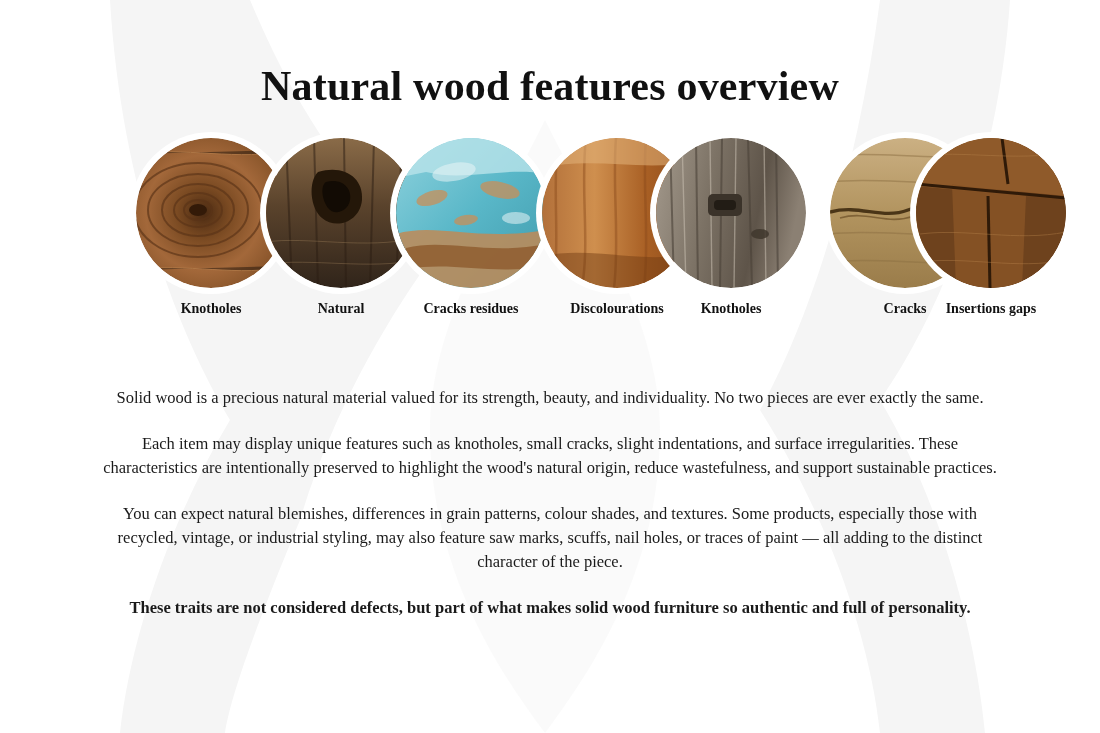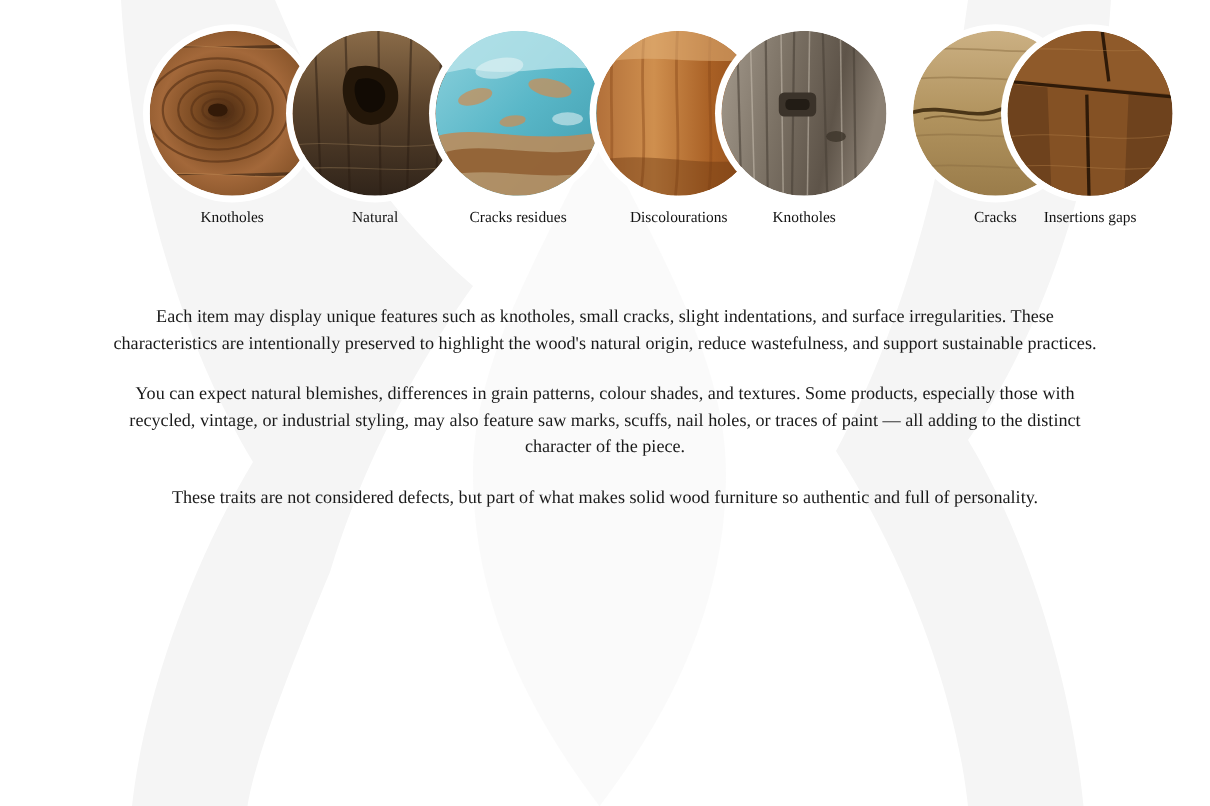--- a/index.html
+++ b/index.html
@@ -70,21 +70,21 @@
     height: 150px;
   }
 
   .feature-label {
     position: absolute;
     top: 163px;
     width: 180px;
     left: -15px;
     text-align: center;
     font-family: "Liberation Serif", serif;
-    font-weight: normal;
+    font-weight: bold;
     font-size: 14px;
     color: #111111;
     white-space: nowrap;
   }
 
   .body-text {
     margin: 0 auto;
     padding-top: 48px;
     width: 900px;
     text-align: center;
@@ -92,37 +92,39 @@
 
   .body-text p {
     margin: 0 0 22px 0;
     font-family: "Liberation Serif", serif;
     font-size: 16.5px;
     line-height: 1.45;
     color: #1a1a1a;
   }
   .body-text p:last-child {
     margin-bottom: 12px;
+    font-weight: bold;
   }
 </style>
 </head>
 <body>
 
 <div class="watermark">
   <svg width="1100" height="733" viewBox="0 0 1100 733" xmlns="http://www.w3.org/2000/svg">
     <g fill="#f5f5f5">
       <path d="M250 0 C 300 120, 360 200, 430 260 C 380 330, 330 420, 300 520 C 250 640, 230 700, 225 733 L 120 733 C 130 640, 170 520, 230 420 C 170 320, 120 170, 110 0 Z"></path>
       <path d="M880 0 C 860 150, 820 300, 760 410 C 830 520, 870 640, 880 733 L 985 733 C 975 630, 940 500, 880 400 C 950 300, 1000 150, 1010 0 Z"></path>
       <path d="M545 120 C 600 230, 660 330, 660 430 C 660 560, 600 660, 545 733 C 490 660, 430 560, 430 430 C 430 330, 490 230, 545 120 Z" opacity="0.55"></path>
     </g>
   </svg>
 </div>
 
 <div class="page">
 
+  <h1 class="title">Natural wood features overview</h1>
 
   <div class="features">
 
     <div class="feature" style="left:136px;">
       <div class="swatch">
         <svg viewBox="0 0 150 150" xmlns="http://www.w3.org/2000/svg">
           <defs>
             <radialGradient id="g1" cx="45%" cy="50%" r="62%">
               <stop offset="0%" stop-color="#4a2a12"></stop>
               <stop offset="28%" stop-color="#7a4a22"></stop>
@@ -348,18 +350,19 @@
             </g>
           </g>
         </svg>
       </div>
       <div class="feature-label">Insertions gaps</div>
     </div>
 
   </div>
 
   <div class="body-text">
+    <p>Solid wood is a precious natural material valued for its strength, beauty, and individuality. No two pieces are ever exactly the same.</p>
     <p>Each item may display unique features such as knotholes, small cracks, slight indentations, and surface irregularities. These characteristics are intentionally preserved to highlight the wood's natural origin, reduce wastefulness, and support sustainable practices.</p>
     <p>You can expect natural blemishes, differences in grain patterns, colour shades, and textures. Some products, especially those with recycled, vintage, or industrial styling, may also feature saw marks, scuffs, nail holes, or traces of paint — all adding to the distinct character of the piece.</p>
     <p>These traits are not considered defects, but part of what makes solid wood furniture so authentic and full of personality.</p>
   </div>
 
 </div>
 
 </body></html>

